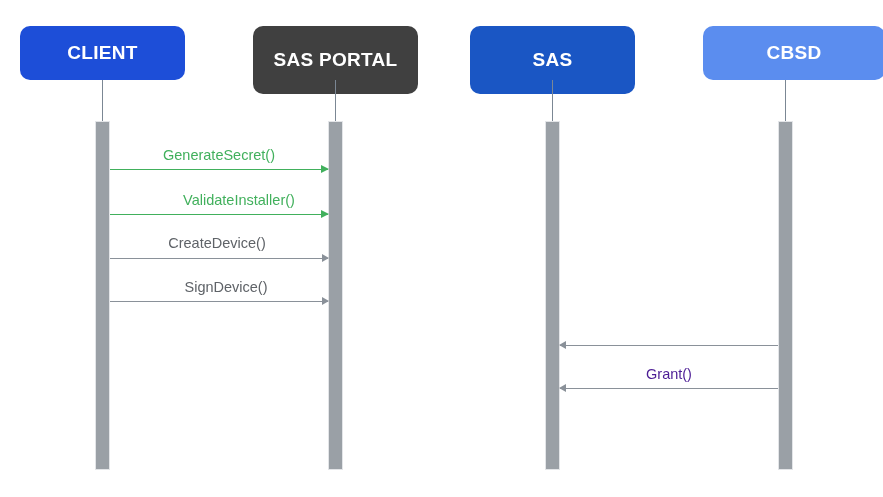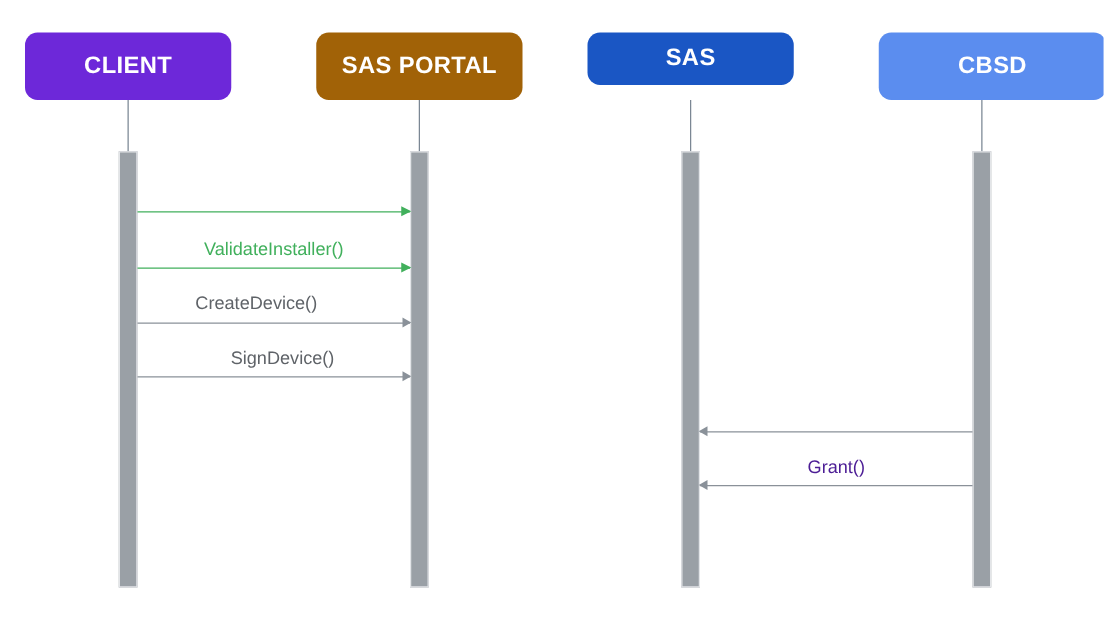--- a/index.html
+++ b/index.html
@@ -64,54 +64,55 @@
   .arrowhead.left {
     border-top: 4.5px solid transparent;
     border-bottom: 4.5px solid transparent;
   }
 </style>
 </head>
 <body>
 
 <div id="canvas">
 
-  <div class="actor-box" style="left:20px; top:26px; width:165px; height:54px; background:#6d28d9;">
+  <div class="actor-box" style="left:20px; top:26px; width:165px; height:54px; background:#1d4ed8;">
     <span>CLIENT</span>
   </div>
 
-  <div class="actor-box" style="left:253px; top:26px; width:165px; height:54px; background:#a16207;">
+  <div class="actor-box" style="left:253px; top:26px; width:165px; height:68px; background:#404040;">
     <span>SAS PORTAL</span>
   </div>
 
-  <div class="actor-box" style="left:470px; top:26px; width:165px; height:42px; background:#1A56C4;">
+  <div class="actor-box" style="left:470px; top:26px; width:165px; height:68px; background:#1A56C4;">
     <span>SAS</span>
   </div>
 
   <div class="actor-box" style="left:703px; top:26px; width:182px; height:54px; background:#5B8DEF;">
     <span>CBSD</span>
   </div>
 
   <div class="lifeline" style="left:102px; top:80px; height:42px;"></div>
   <div class="lifeline" style="left:335px; top:80px; height:42px;"></div>
   <div class="lifeline" style="left:552px; top:80px; height:42px;"></div>
   <div class="lifeline" style="left:785px; top:80px; height:42px;"></div>
 
   <div class="activation" style="left:95px; top:121px; width:15px; height:349px;"></div>
   <div class="activation" style="left:328px; top:121px; width:15px; height:349px;"></div>
   <div class="activation" style="left:545px; top:121px; width:15px; height:349px;"></div>
   <div class="activation" style="left:778px; top:121px; width:15px; height:349px;"></div>
 
+  <div class="msg-label" style="left:110px; top:148px; width:218px; color:#41B05C;">GenerateSecret()</div>
   <div class="msg-line" style="left:110px; top:169px; width:218px; background:#41B05C;"></div>
   <div class="arrowhead right" style="left:321px; top:165px; border-left:8px solid #41B05C;"></div>
 
-  <div class="msg-label" style="left:110px; top:193px; width:218px; color:#41B05C;">ValidateInstaller()</div>
+  <div class="msg-label" style="left:110px; top:193px; width:218px; color:#41B05C;padding-left:20px;">ValidateInstaller()</div>
   <div class="msg-line" style="left:110px; top:214px; width:218px; background:#41B05C;"></div>
   <div class="arrowhead right" style="left:321px; top:210px; border-left:8px solid #41B05C;"></div>
 
-  <div class="msg-label" style="left:96px; top:236px; width:218px; color:#5F6368;">CreateDevice()</div>
+  <div class="msg-label" style="left:108px; top:236px; width:218px; color:#5F6368;">CreateDevice()</div>
   <div class="msg-line" style="left:110px; top:258px; width:218px; background:#8A9199;"></div>
   <div class="arrowhead right" style="left:322px; top:254px; border-left:7px solid #8A9199;"></div>
 
   <div class="msg-label" style="left:110px; top:280px; width:232px; color:#5F6368;">SignDevice()</div>
   <div class="msg-line" style="left:110px; top:301px; width:218px; background:#8A9199;"></div>
   <div class="arrowhead right" style="left:322px; top:297px; border-left:7px solid #8A9199;"></div>
 
   <div class="msg-line" style="left:560px; top:345px; width:218px; background:#8A9199;"></div>
   <div class="arrowhead left" style="left:559px; top:341px; border-right:7px solid #8A9199;"></div>
 

